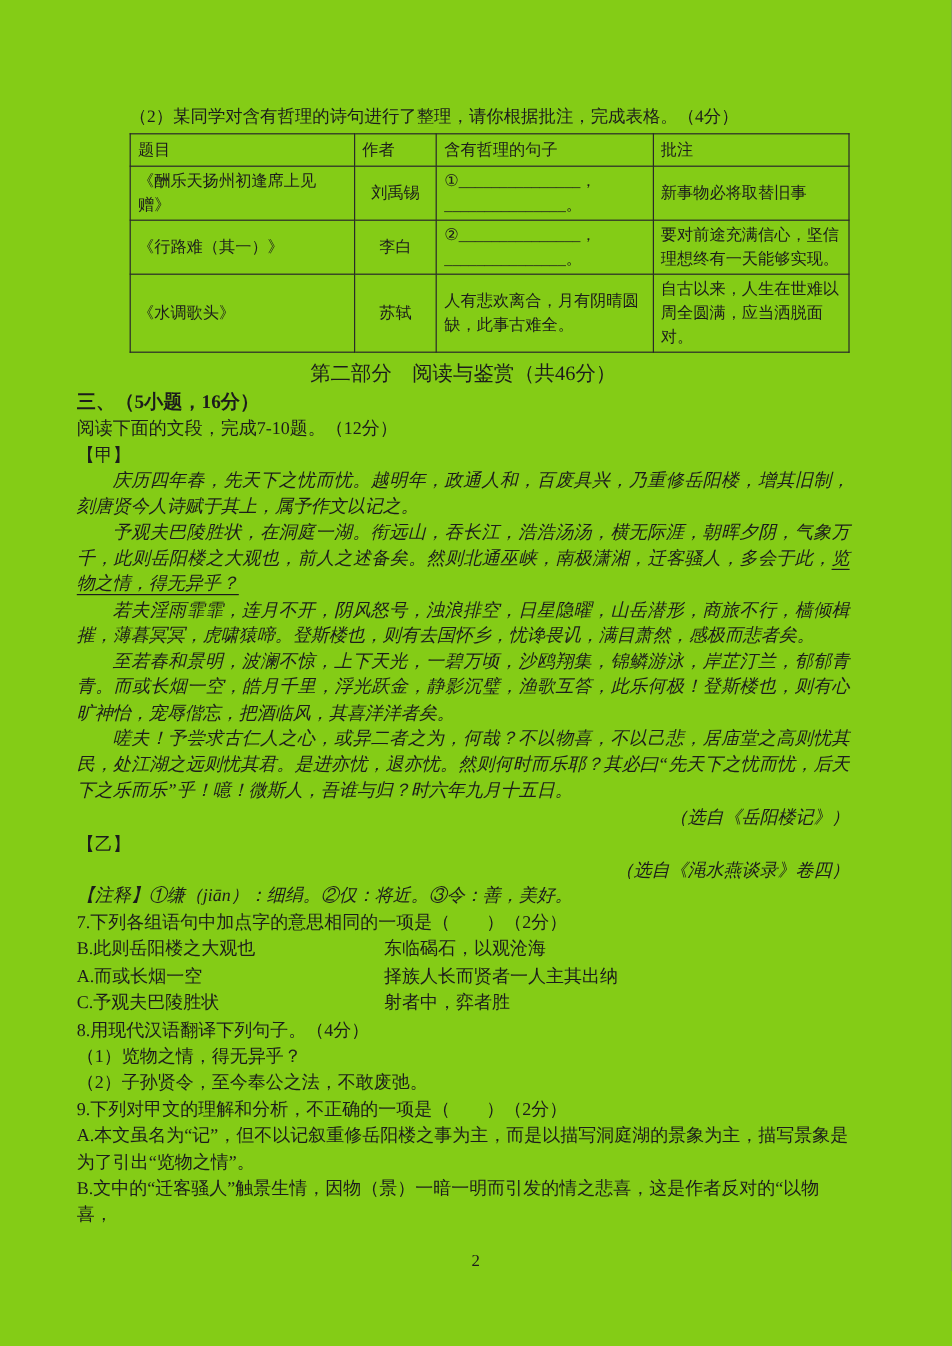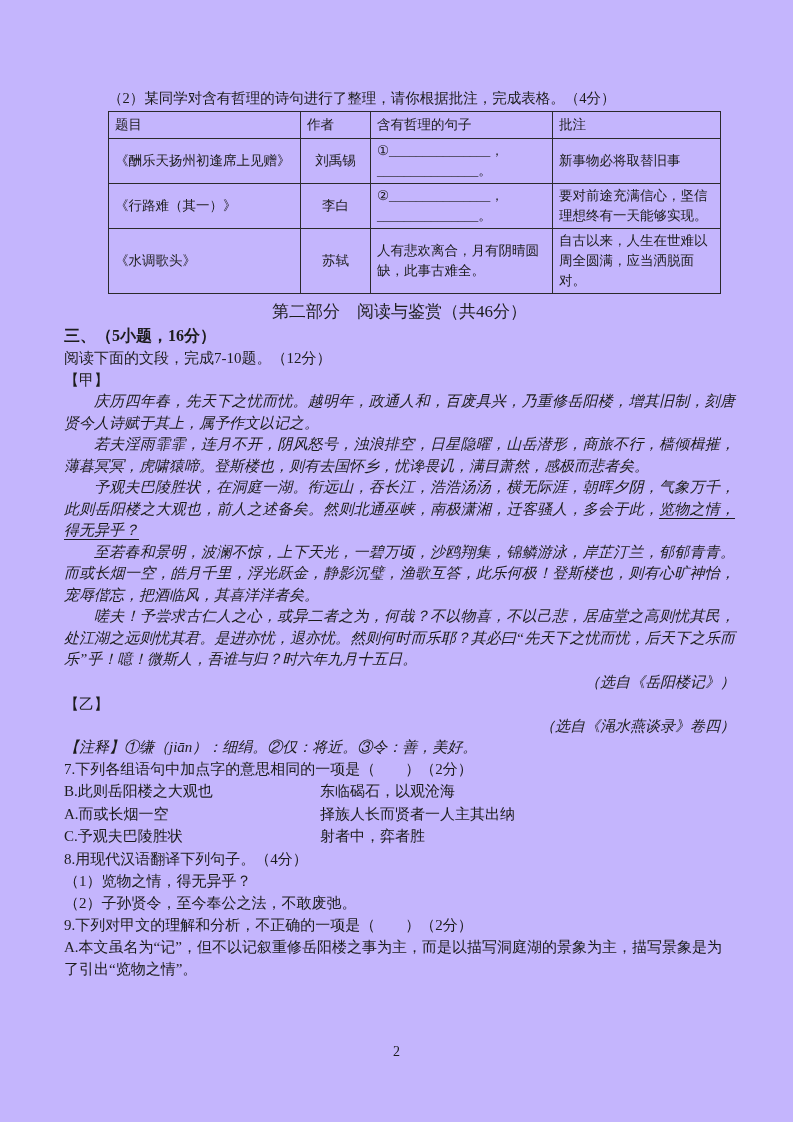--- a/index.html
+++ b/index.html
@@ -1,25 +1,25 @@
 <!DOCTYPE html>
 <html><head>
 <meta charset="utf-8">
 <style>
   html,body{margin:0;padding:0;background:#888;}
   .page{
     position:relative;
     width:793px;height:1122px;
     margin:0 auto;
-    background:#c4b5fd;
+    background:#84cc16;
     color:#1c1c1c;
     font-family:"Liberation Serif","DejaVu Serif",serif;
     font-size:15px;
     box-sizing:border-box;
-    padding:88px 58px 0 64px;
+    padding:88px 85px 0 64px;
     overflow:hidden;
   }
   p{margin:0;}
   .intro{margin-left:44px;font-size:14.5px;line-height:20px;margin-bottom:3px;}
 
   table.poetry{
     border-collapse:collapse;
     margin-left:44px;
     table-layout:fixed;
     font-size:13.5px;
@@ -102,37 +102,38 @@
       </tr>
     </tbody>
   </table>
 
   <p class="h-part">第二部分　阅读与鉴赏（共46分）</p>
   <p class="h-section">三、（5小题，16分）</p>
   <p class="plain">阅读下面的文段，完成7-10题。（12分）</p>
 
   <p class="label">【甲】</p>
   <p class="kai indent">庆历四年春，先天下之忧而忧。越明年，政通人和，百废具兴，乃重修岳阳楼，增其旧制，刻唐贤今人诗赋于其上，属予作文以记之。</p>
+  <p class="kai indent"><span>予观夫巴陵胜状，在洞庭一湖。衔远山，吞长江，浩浩汤汤，横无际涯，朝晖夕阴，气象万千，此则岳阳楼之大观也，前人之述备矣。然则北通巫峡，南极潇湘，迁客骚人，多会于此，</span><span class="ul">览物之情，得无异乎？</span></p>
   <p class="kai indent">若夫淫雨霏霏，连月不开，阴风怒号，浊浪排空，日星隐曜，山岳潜形，商旅不行，樯倾楫摧，薄暮冥冥，虎啸猿啼。登斯楼也，则有去国怀乡，忧谗畏讥，满目萧然，感极而悲者矣。</p>
-  <p class="kai indent"><span>予观夫巴陵胜状，在洞庭一湖。衔远山，吞长江，浩浩汤汤，横无际涯，朝晖夕阴，气象万千，此则岳阳楼之大观也，前人之述备矣。然则北通巫峡，南极潇湘，迁客骚人，多会于此，</span><span class="ul">览物之情，得无异乎？</span></p>
   <p class="kai indent">至若春和景明，波澜不惊，上下天光，一碧万顷，沙鸥翔集，锦鳞游泳，岸芷汀兰，郁郁青青。而或长烟一空，皓月千里，浮光跃金，静影沉璧，渔歌互答，此乐何极！登斯楼也，则有心旷神怡，宠辱偕忘，把酒临风，其喜洋洋者矣。</p>
   <p class="kai indent">嗟夫！予尝求古仁人之心，或异二者之为，何哉？不以物喜，不以己悲，居庙堂之高则忧其民，处江湖之远则忧其君。是进亦忧，退亦忧。然则何时而乐耶？其必曰“先天下之忧而忧，后天下之乐而乐”乎！噫！微斯人，吾谁与归？时六年九月十五日。</p>
   <p class="source">（选自《岳阳楼记》）</p>
 
   <p class="label">【乙】</p>
   <p class="source">（选自《渑水燕谈录》卷四）</p>
 
   <p class="kai">【注释】①缣（jiān）：细绢。②仅：将近。③令：善，美好。</p>
 
   <p class="qline">7.下列各组语句中加点字的意思相同的一项是（　　）（2分）</p>
   <div class="opt"><span class="opt-left">B.此则岳阳楼之大观也</span><span>东临碣石，以观沧海</span></div>
   <div class="opt"><span class="opt-left">A.而或长烟一空</span><span>择族人长而贤者一人主其出纳</span></div>
   <div class="opt"><span class="opt-left">C.予观夫巴陵胜状</span><span>射者中，弈者胜</span></div>
 
   <p class="qline">8.用现代汉语翻译下列句子。（4分）</p>
   <p class="qline">（1）览物之情，得无异乎？</p>
   <p class="qline">（2）子孙贤令，至今奉公之法，不敢废弛。</p>
 
   <p class="qline">9.下列对甲文的理解和分析，不正确的一项是（　　）（2分）</p>
   <p class="qline">A.本文虽名为“记”，但不以记叙重修岳阳楼之事为主，而是以描写洞庭湖的景象为主，描写景象是为了引出“览物之情”。</p>
+  <p class="qline">B.文中的“迁客骚人”触景生情，因物（景）一暗一明而引发的情之悲喜，这是作者反对的“以物喜，</p>
 
   <div class="pagenum">2</div>
 </div>
 
 </body></html>

